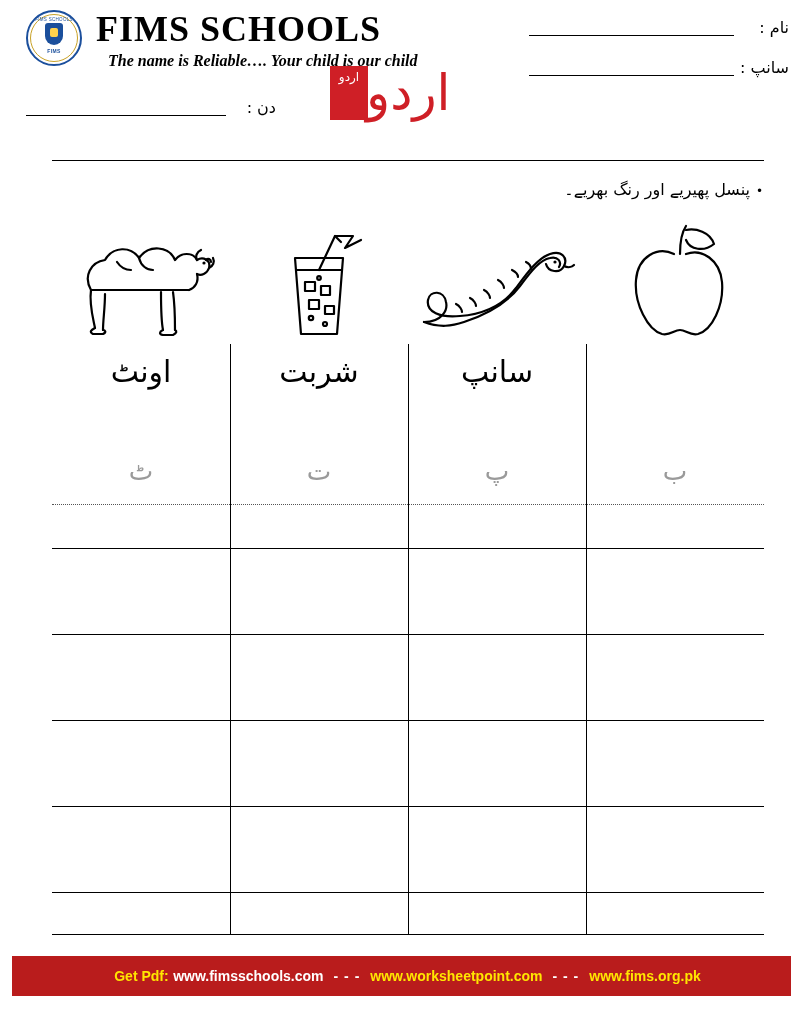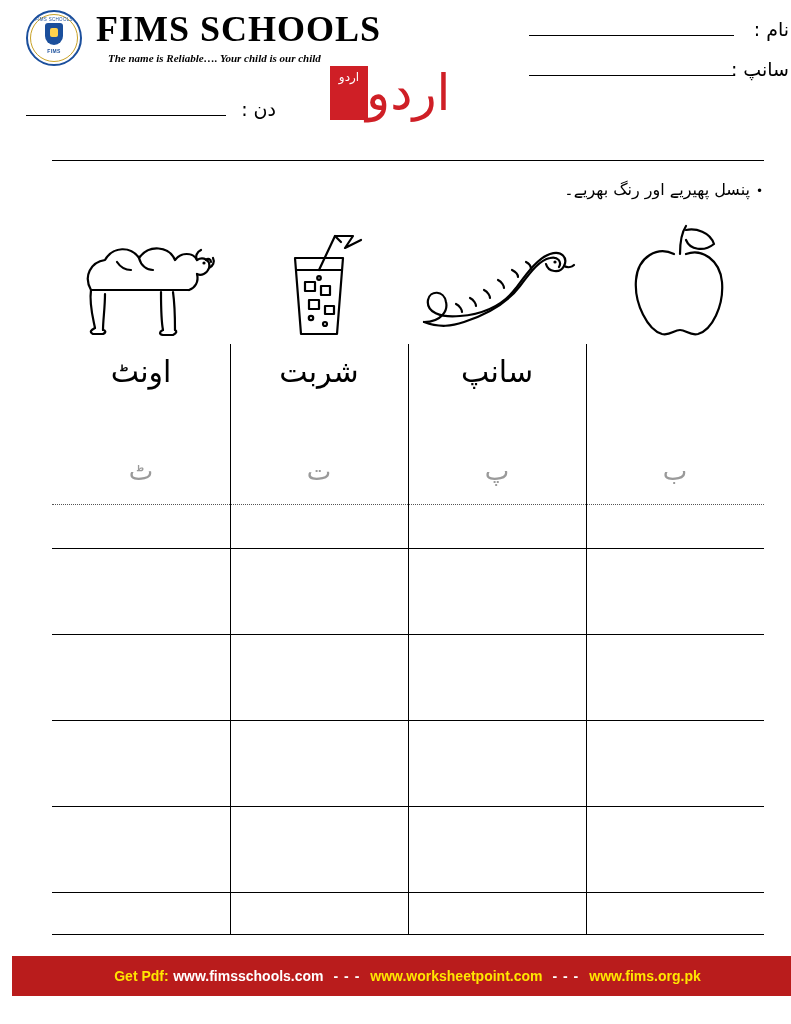--- a/index.html
+++ b/index.html
@@ -92,21 +92,21 @@
     left: 84px; top: 8px;
     font-size: 36px;
     font-weight: bold;
     letter-spacing: 1px;
     color: #000;
     font-family: "Liberation Serif", serif;
   }
   .tagline {
     position: absolute;
     left: 96px; top: 52px;
-    font-size: 11px;
+    font-size: 16px;
     font-style: italic;
     font-weight: bold;
     color: #000;
     font-family: "Liberation Serif", serif;
   }
 
   
   .urdu-logo {
     position: absolute;
     left: 318px; top: 62px;
@@ -140,21 +140,21 @@
   }
 
   
   .field {
     position: absolute;
     height: 20px;
   }
   .field-label {
     position: absolute;
     right: 0; top: 0;
-    font-size: 19px;
+    font-size: 16px;
     direction: rtl;
     font-family: "DejaVu Sans", sans-serif;
     white-space: nowrap;
   }
   .field-line {
     position: absolute;
     top: 17px;
     height: 1px;
     background: #000;
   }

